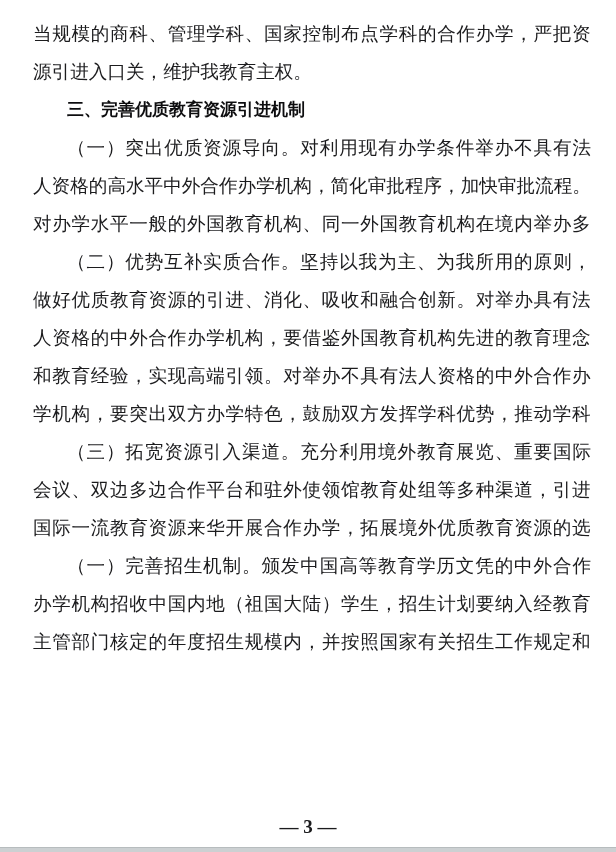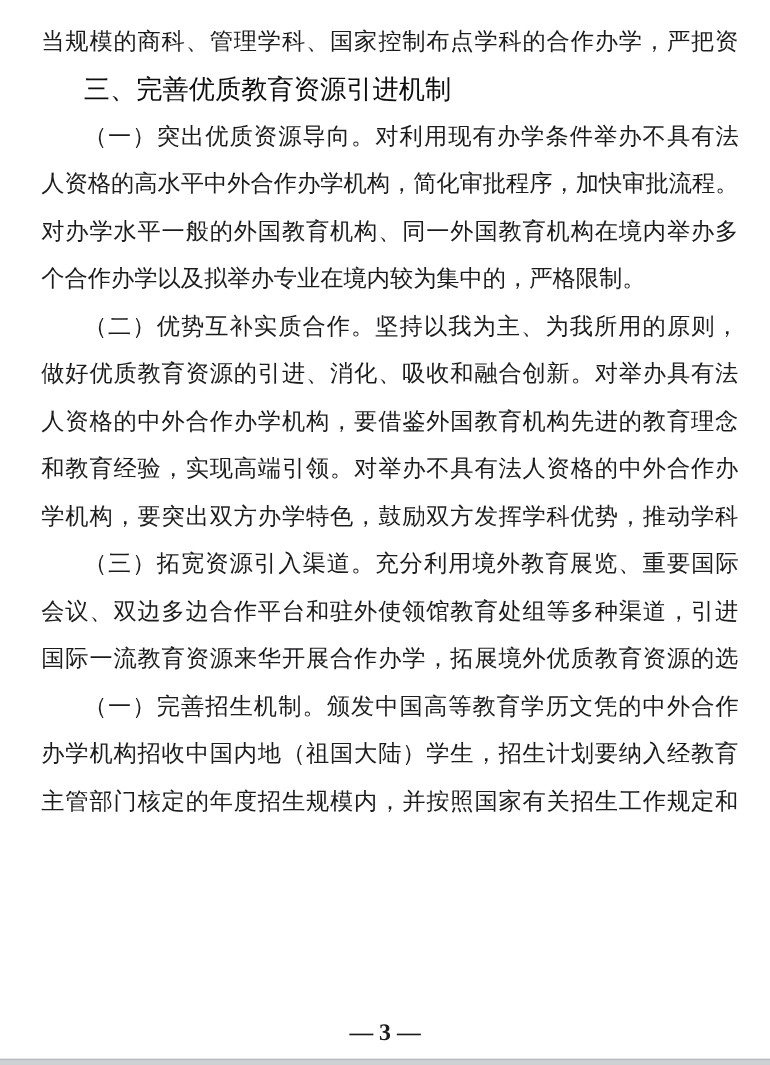--- a/index.html
+++ b/index.html
@@ -45,22 +45,22 @@
   .line.justify {
     display: flex;
     justify-content: space-between;
     align-items: center;
     white-space: normal;
   }
   .line.justify span { flex: 0 0 auto; }
   .line.indent { padding-left: 34px; } 
   .block.heading .line {
     font-family: "Liberation Sans", "DejaVu Sans", sans-serif;
-    font-weight: normal;
-    font-size: 21px;
+    font-weight: bold;
+    font-size: 17px;
     color: var(--heading-color);
   }
   .page-number {
     position: absolute;
     left: 0;
     right: 0;
     top: 814px;
     height: 26px;
     line-height: 26px;
     text-align: center;
@@ -108,20 +108,21 @@
           <span>的</span>
           <span>合</span>
           <span>作</span>
           <span>办</span>
           <span>学</span>
           <span>，</span>
           <span>严</span>
           <span>把</span>
           <span>资</span>
         </div>
+        <div class="line">源引进入口关，维护我教育主权。</div>
       </div>
       <div class="block heading">
         <div class="line indent">三、完善优质教育资源引进机制</div>
       </div>
       <div class="block paragraph">
         <div class="line indent justify">
           <span>（</span>
           <span>一</span>
           <span>）</span>
           <span>突</span>
@@ -205,21 +206,20 @@
           <span>育</span>
           <span>机</span>
           <span>构</span>
           <span>在</span>
           <span>境</span>
           <span>内</span>
           <span>举</span>
           <span>办</span>
           <span>多</span>
         </div>
-        <div class="line">个合作办学以及拟举办专业在境内较为集中的，严格限制。</div>
       </div>
       <div class="block paragraph">
         <div class="line indent justify">
           <span>（</span>
           <span>二</span>
           <span>）</span>
           <span>优</span>
           <span>势</span>
           <span>互</span>
           <span>补</span>

